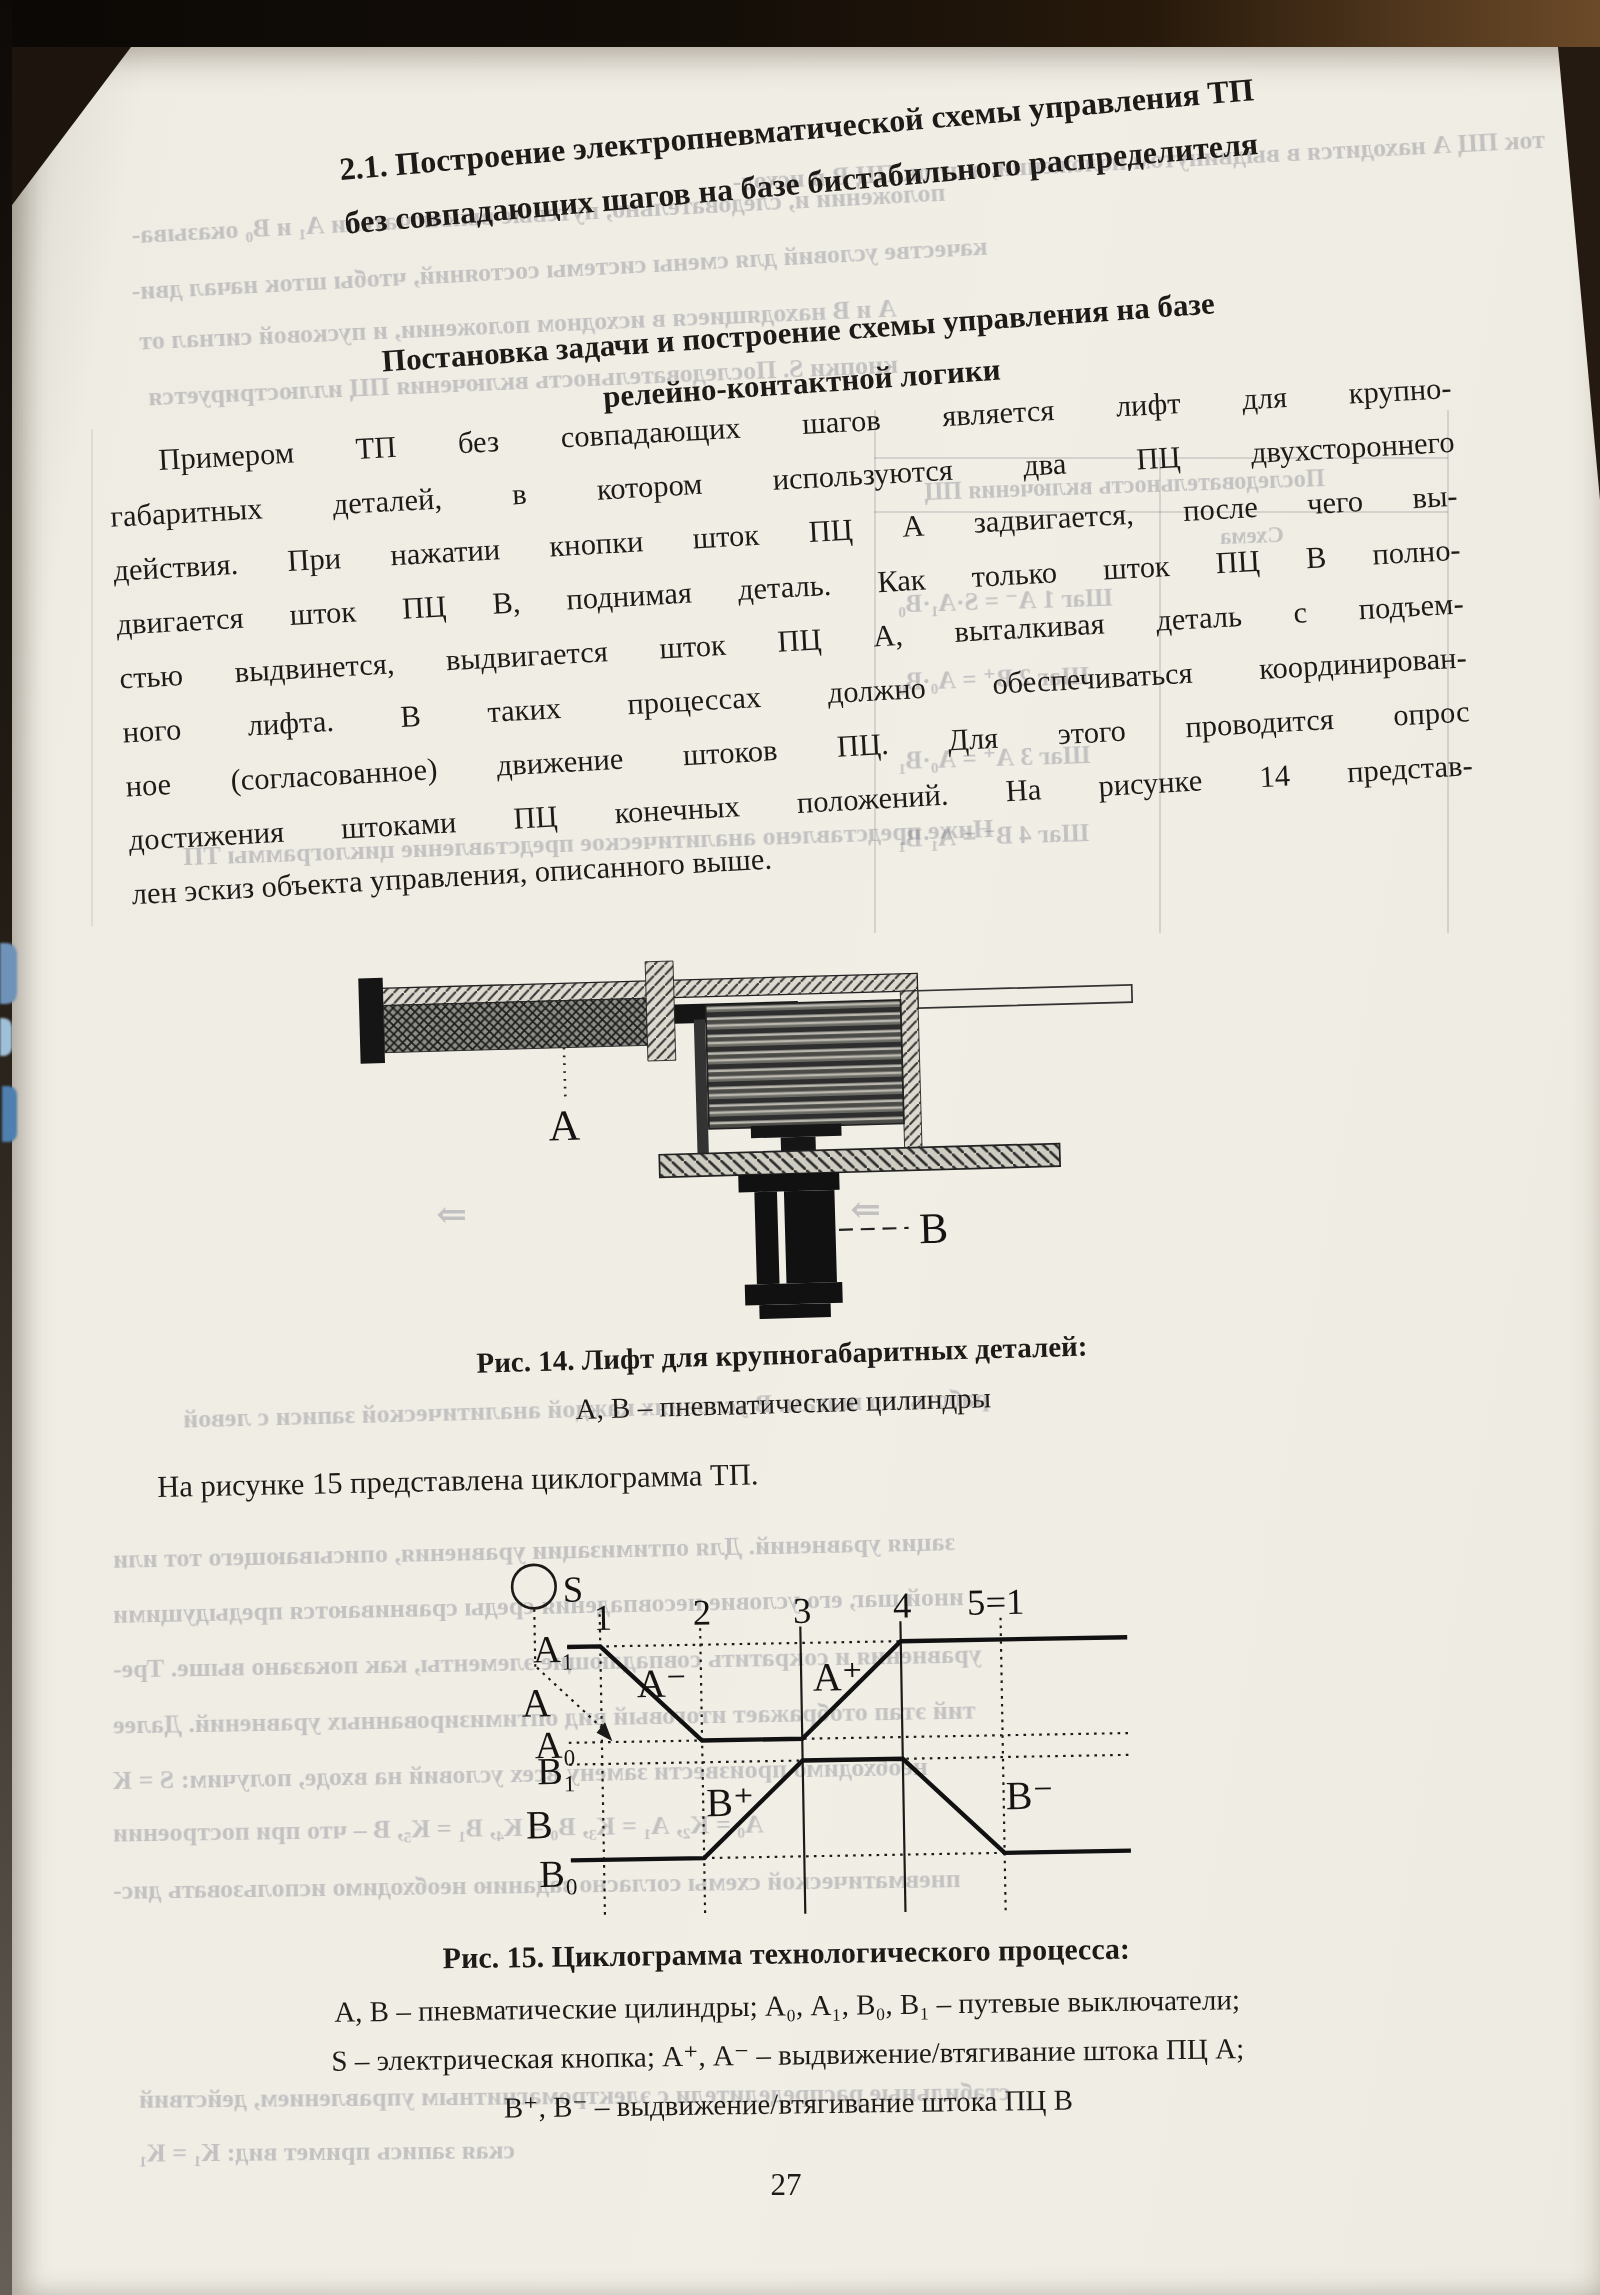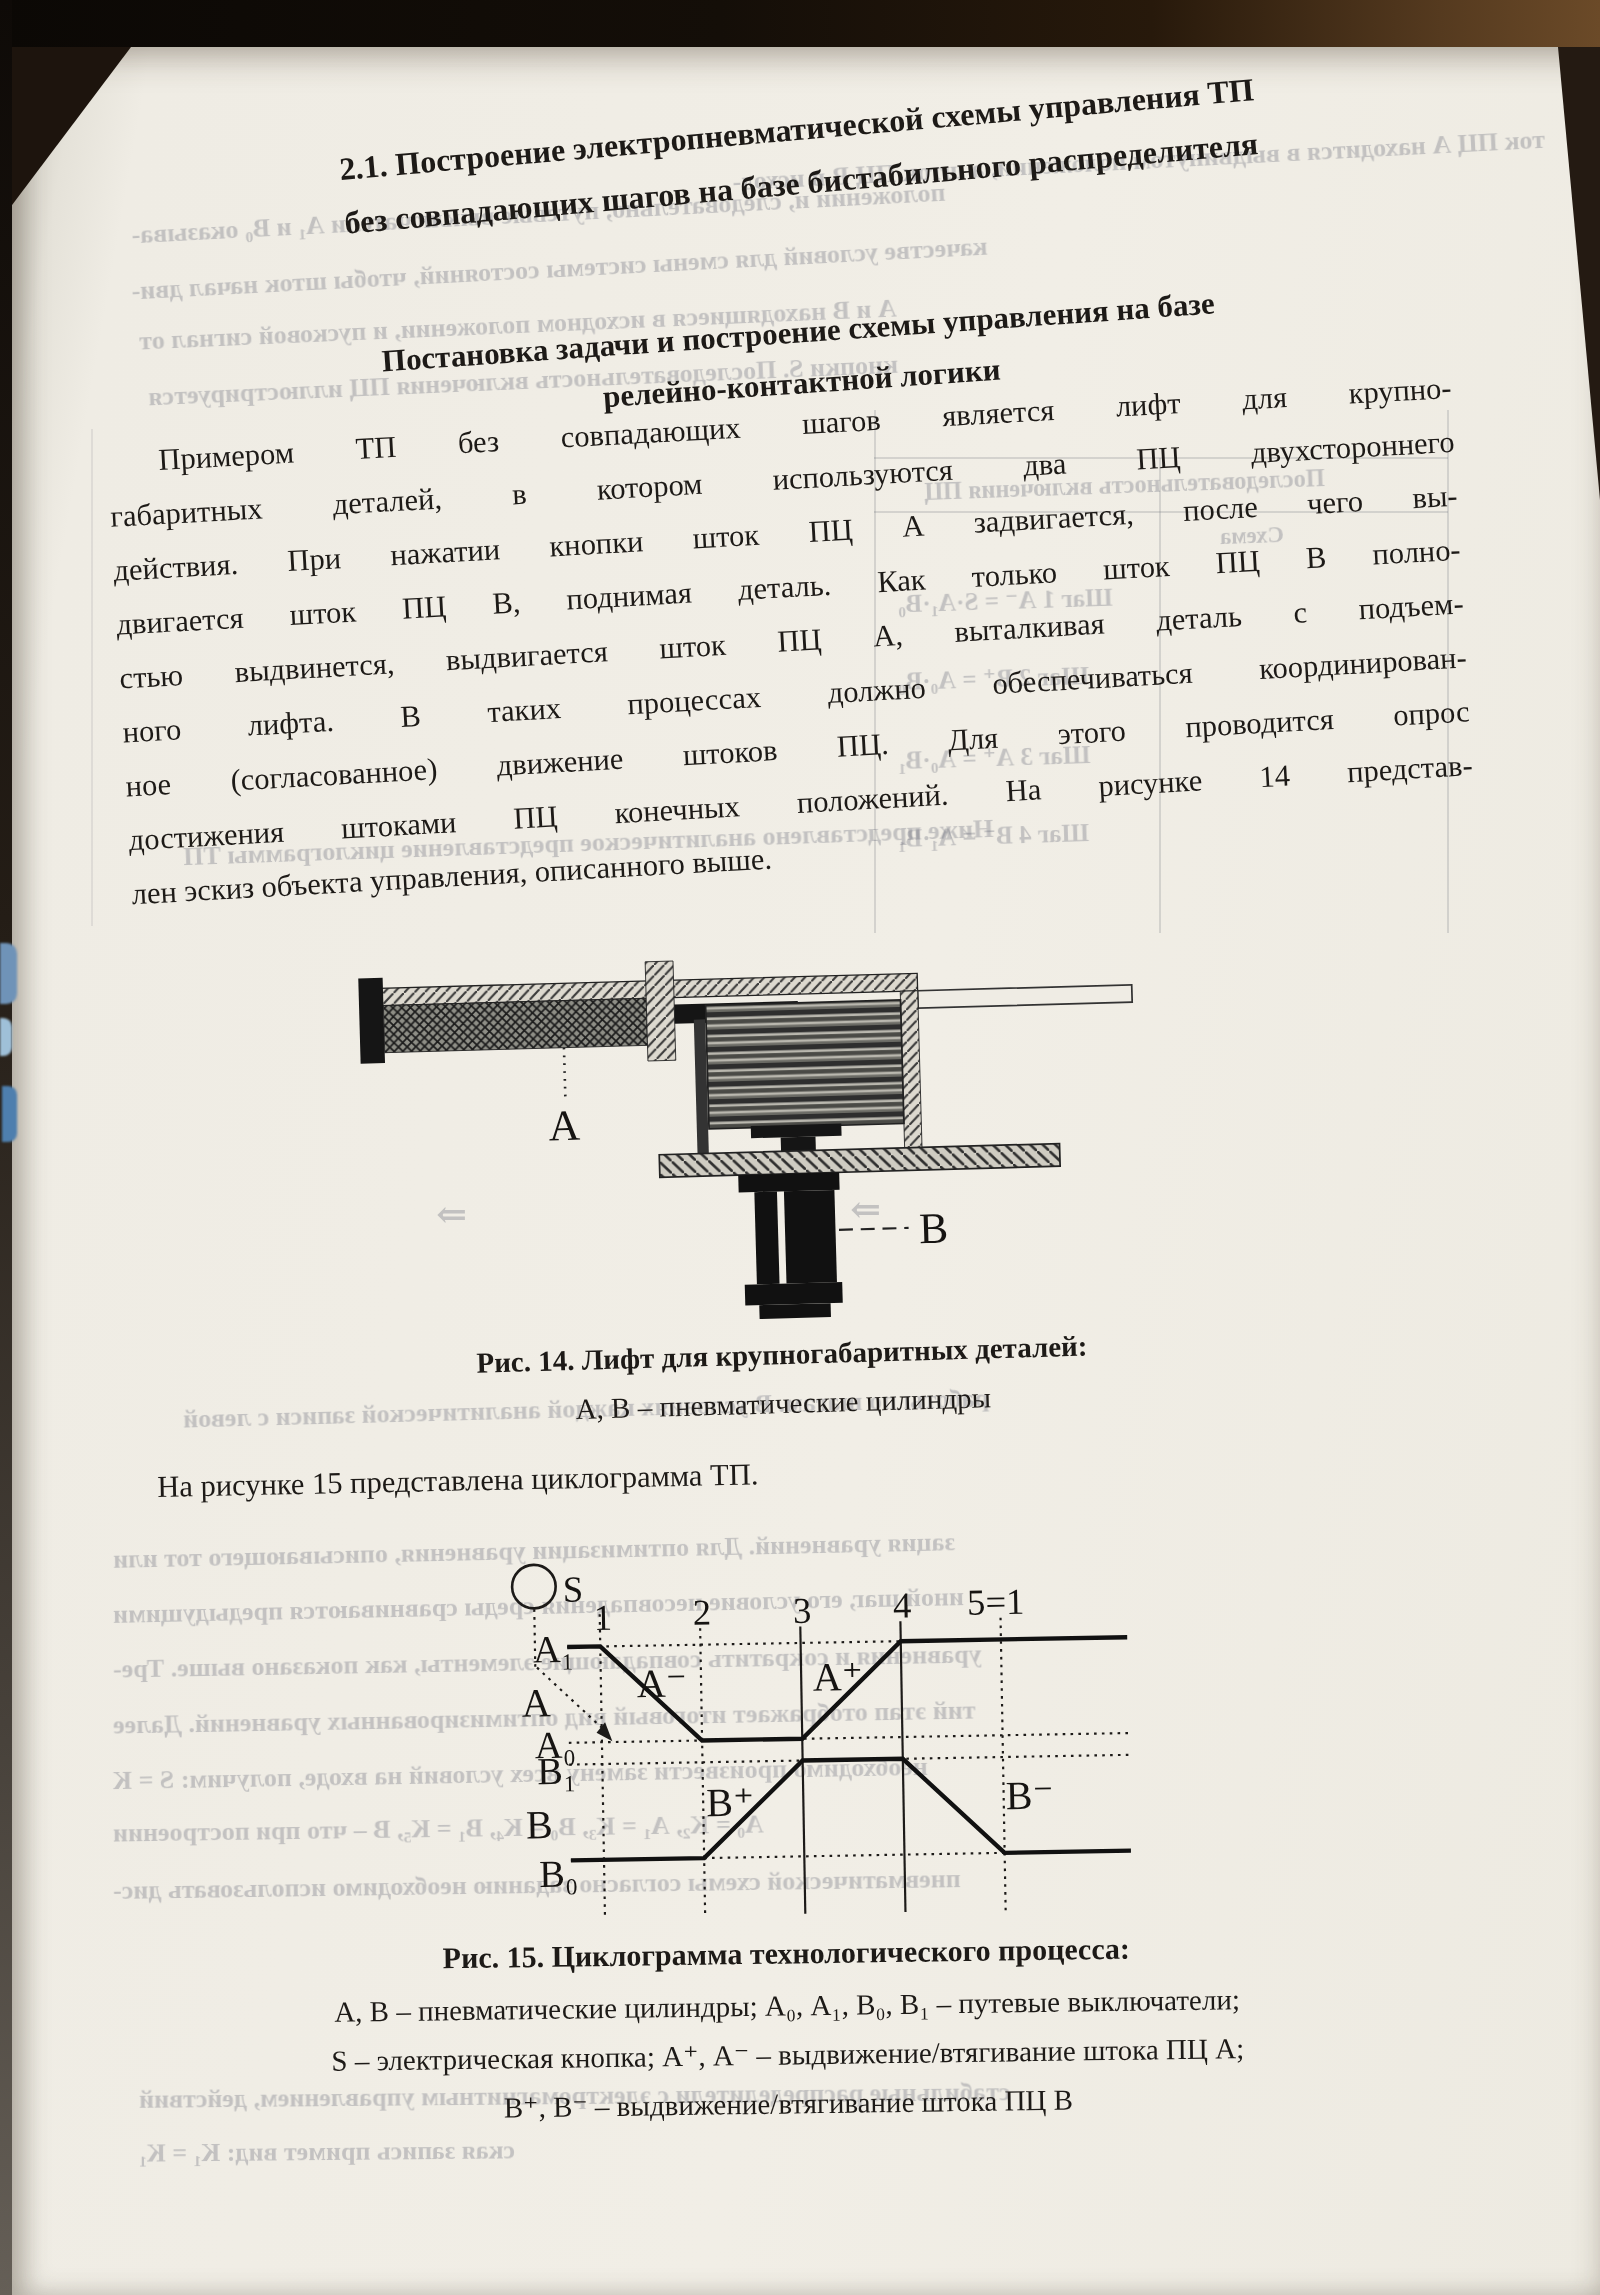--- a/index.html
+++ b/index.html
@@ -217,20 +217,21 @@
     </g>
   </svg>
 
   <div class="txt cap15 center">
     <div class="t">Рис. 15. Циклограмма технологического процесса:</div>
     <div>А, В – пневматические цилиндры; А₀, А₁, В₀, В₁ – путевые выключатели;</div>
     <div>S – электрическая кнопка; А⁺, А⁻ – выдвижение/втягивание штока ПЦ А;</div>
     <div>В⁺, В⁻ – выдвижение/втягивание штока ПЦ В</div>
   </div>
 
+  <div class="txt pagenum">27</div>
 
   <div class="top-band"></div>
   <div class="left-strip"></div>
   <div class="tl-wedge"></div>
   <div class="tr-wedge"></div>
   <div class="glare" style="left:0;top:943px;width:17.4px;height:61px;background:#6f93b8;border-radius:0 10.5px 10.5px 0;"></div>
   <div class="glare" style="left:0;top:1018px;width:12.2px;height:38px;background:#9fc0d8;border-radius:0 8.7px 8.7px 0;"></div>
   <div class="glare" style="left:1.7px;top:1086px;width:15.7px;height:56px;background:#4e7fae;border-radius:0 8.7px 8.7px 0;"></div>
 
 </div>

